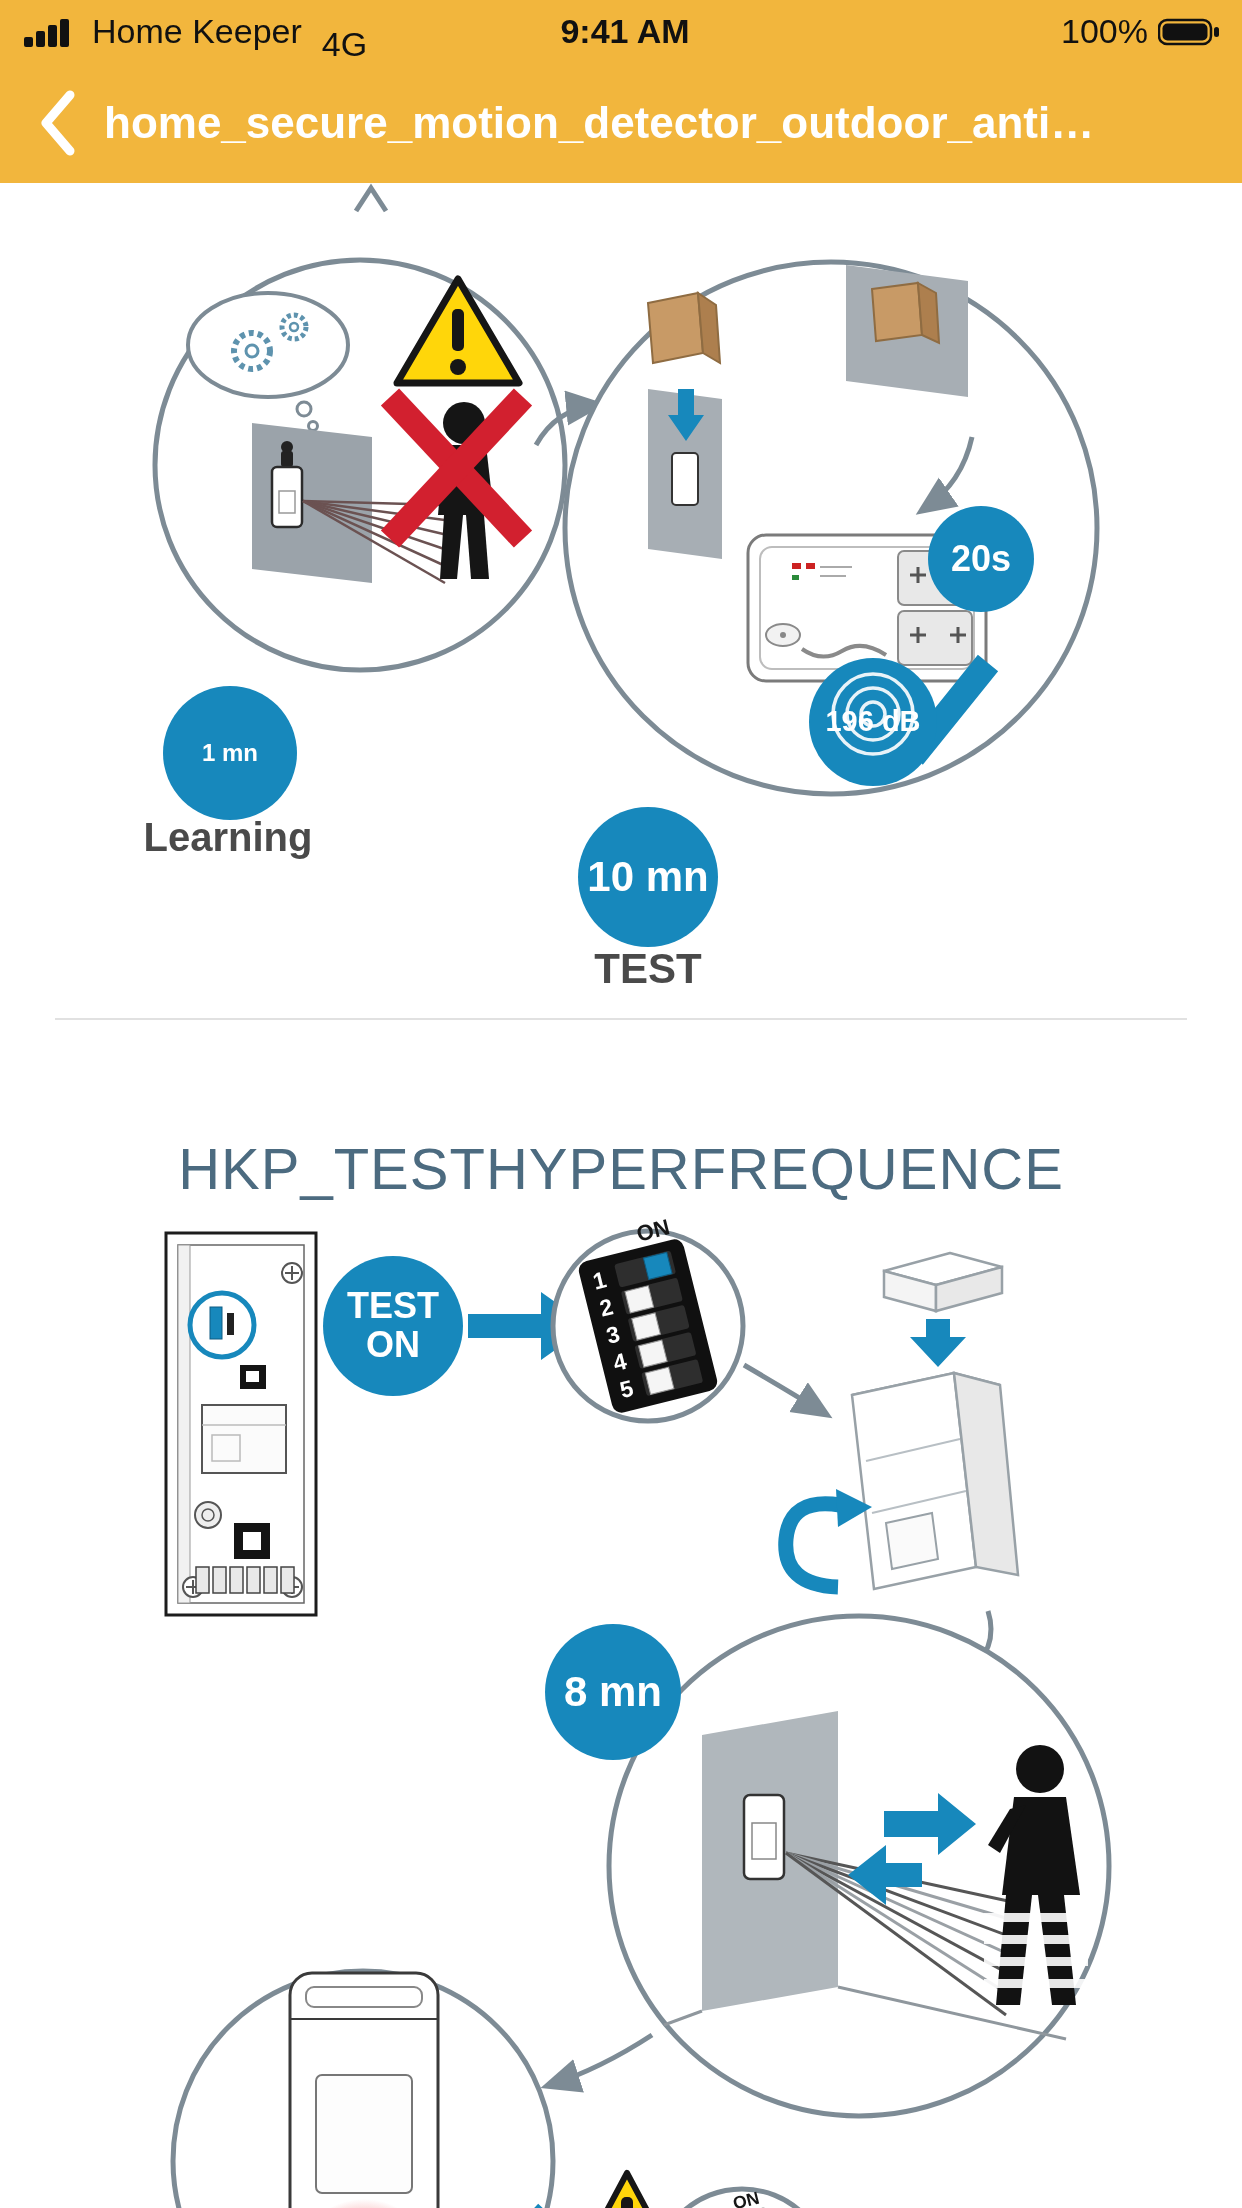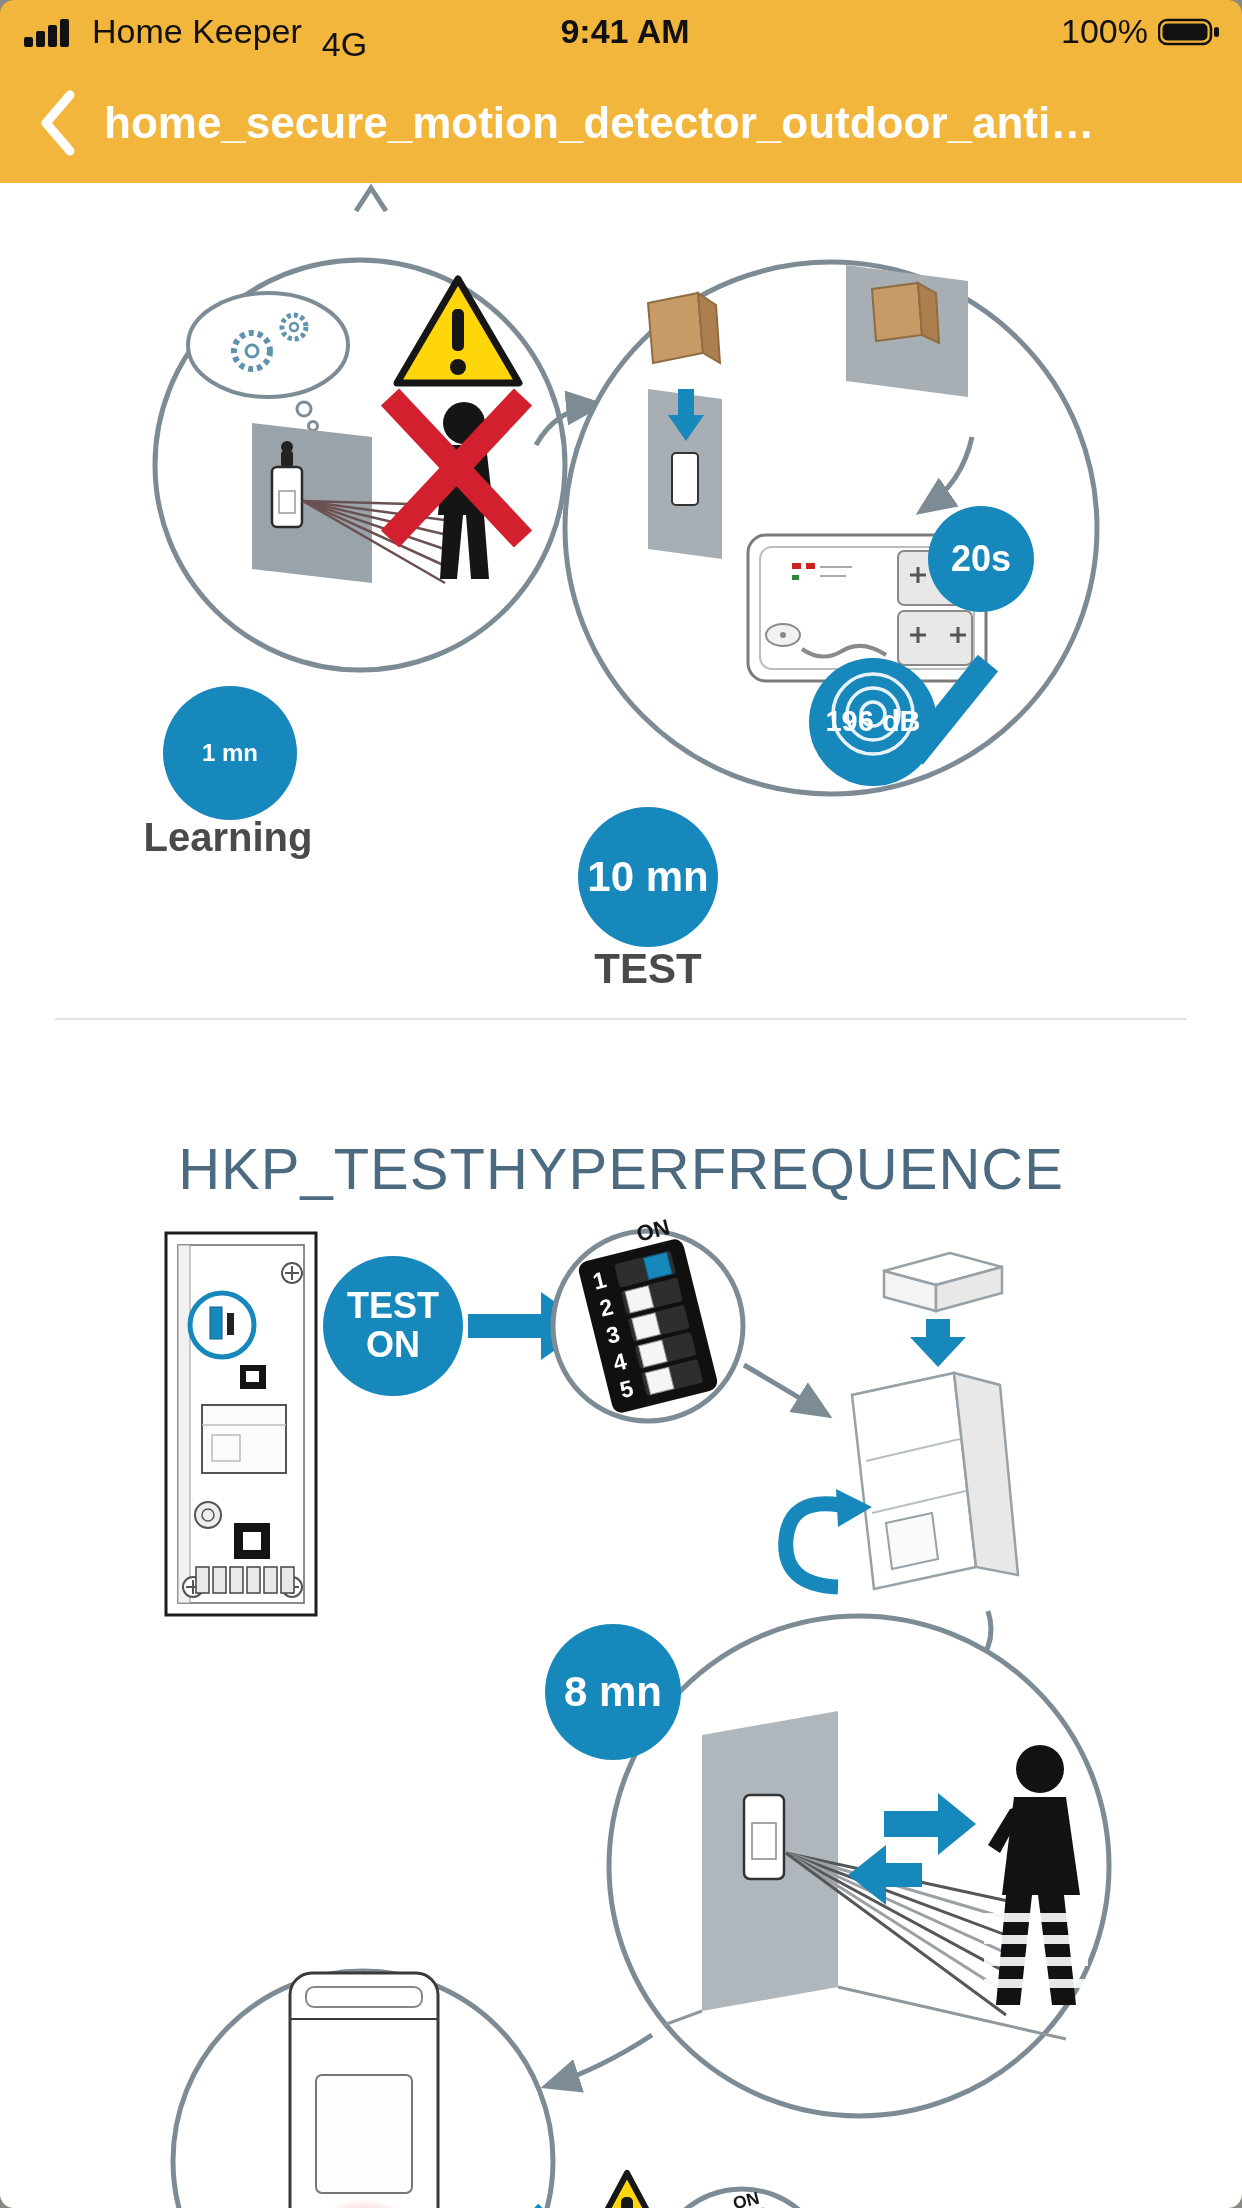--- a/index.html
+++ b/index.html
@@ -1,17 +1,17 @@
 <!DOCTYPE html>
 <html><head>
 <meta charset="utf-8">
 <style>
   html,body{margin:0;padding:0;background:#888;}
   .screen{position:relative;width:1242px;height:2208px;background:#a16207;overflow:hidden;
-          font-family:"Liberation Sans","DejaVu Sans",sans-serif;margin:0 auto;border-radius:14px;}
+          font-family:"Liberation Sans","DejaVu Sans",sans-serif;margin:0 auto;}
   
   .header{position:absolute;left:0;top:0;width:1242px;height:183px;background:#F2B63D;}
   .status-bar{position:absolute;left:0;top:0;width:1242px;height:63px;color:#111;}
   .sb-left{position:absolute;left:24px;top:0;height:63px;display:flex;align-items:center;gap:20px;}
   .sb-carrier{font-size:34px;}
   .sb-net{font-size:34px;margin-top:26px;}
   .sb-time{position:absolute;left:4px;top:0;width:1242px;height:63px;display:flex;align-items:center;justify-content:center;font-size:34px;font-weight:700;text-align:center;}
   .sb-right{position:absolute;right:20px;top:0;height:63px;display:flex;align-items:center;gap:10px;}
   .sb-batt-text{font-size:34px;}
   .nav-bar{position:absolute;left:0;top:63px;width:1242px;height:120px;display:flex;align-items:center;}

